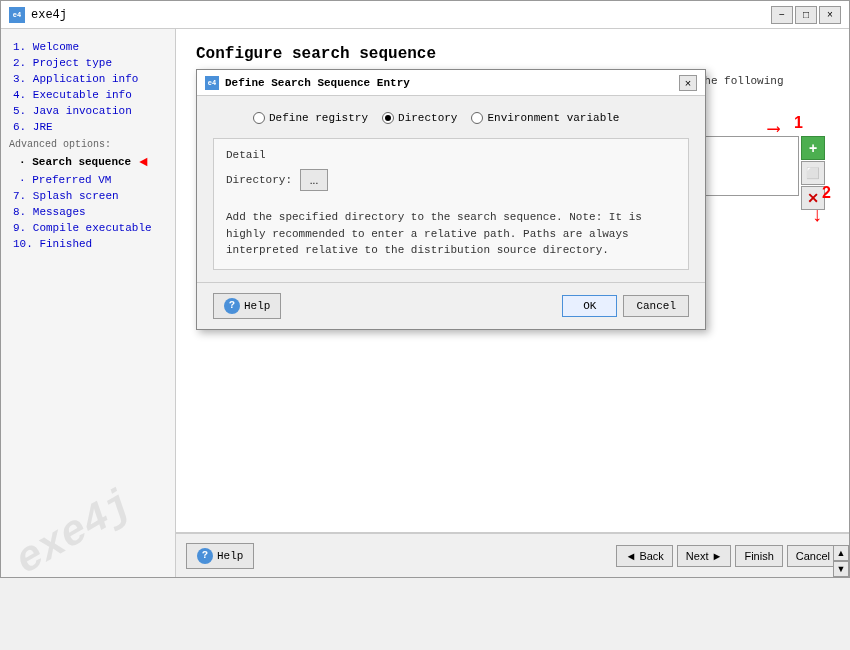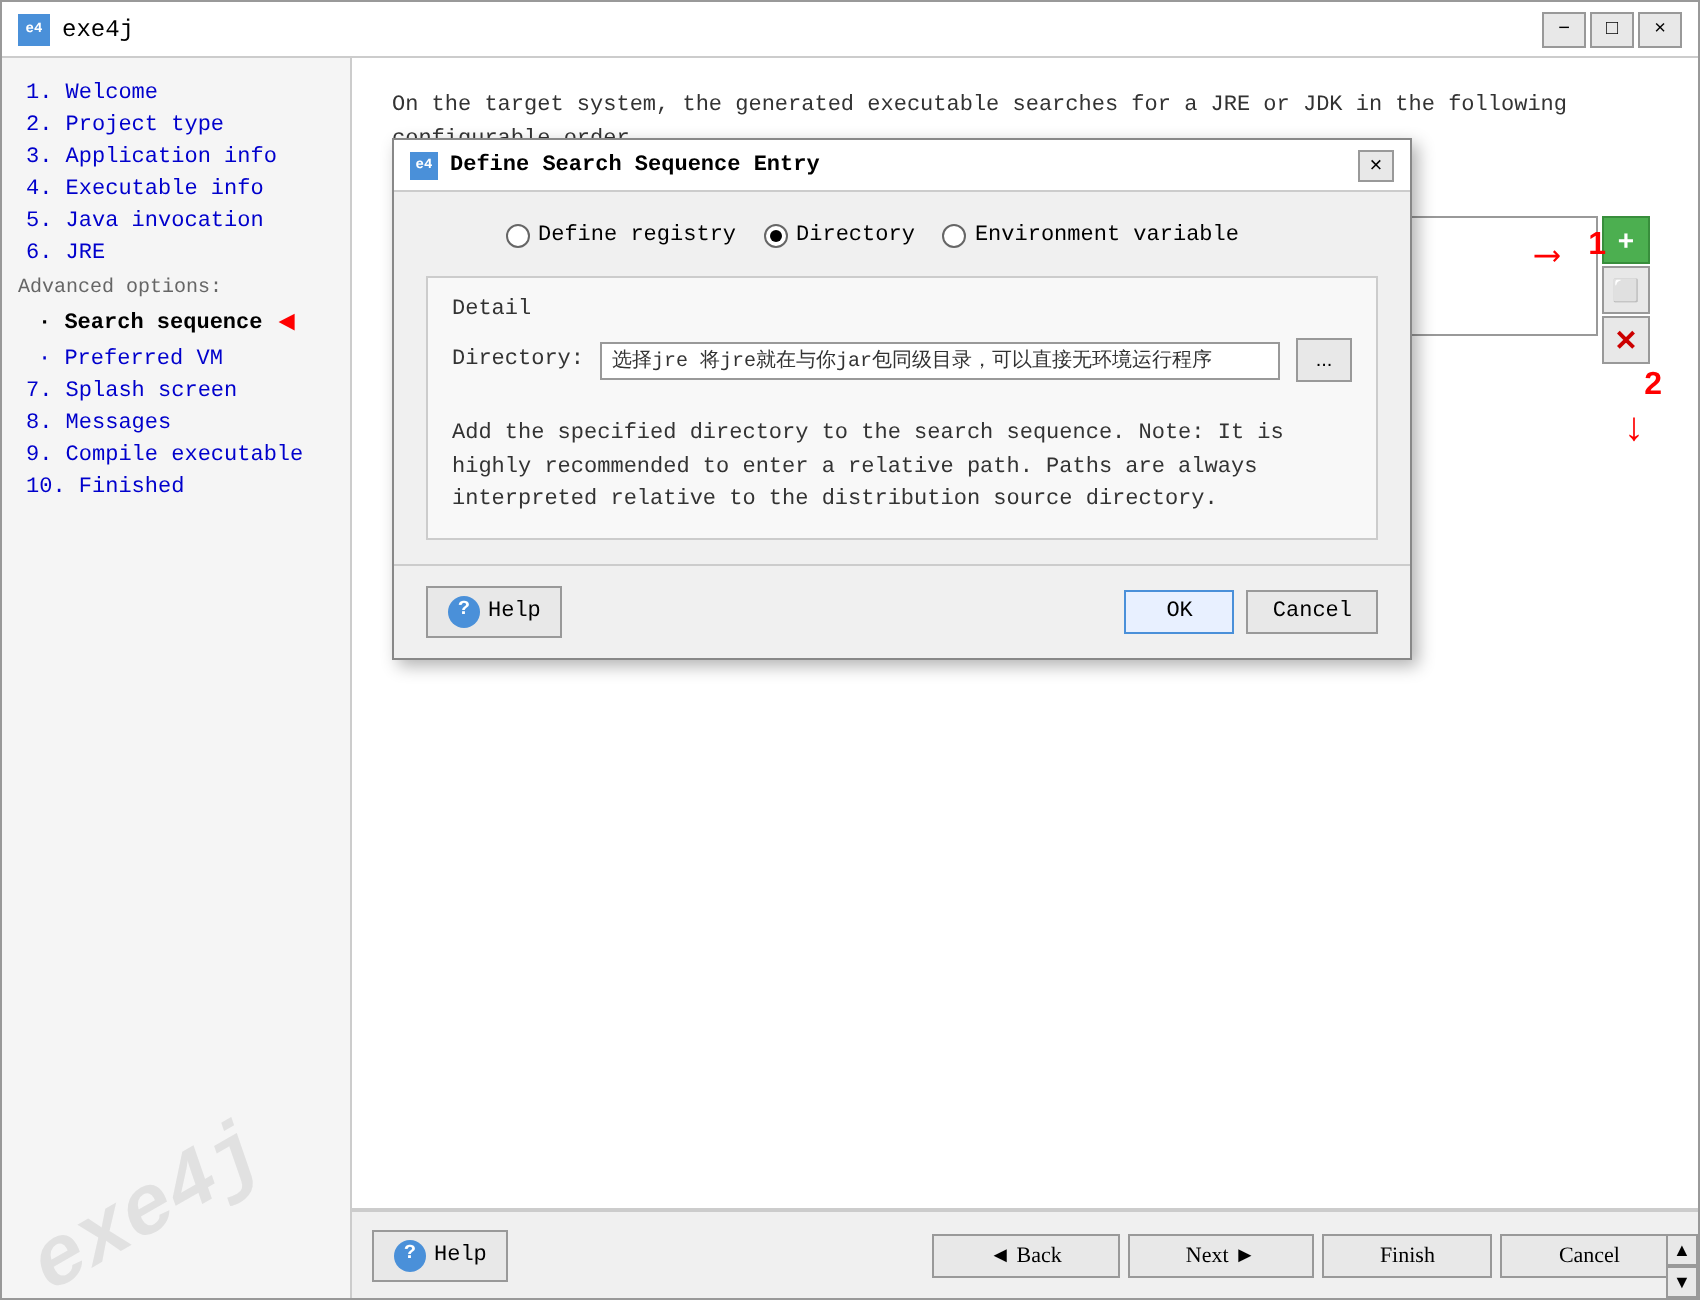--- a/index.html
+++ b/index.html
@@ -1,19 +1,19 @@
 <!DOCTYPE html>
 <html><head>
   <meta charset="utf-8">
   <style>
     * { box-sizing: border-box; margin: 0; padding: 0; }
     body { font-family: 'Courier New', monospace; font-size: 12px; background: #f0f0f0; width: 850px; height: 650px; overflow: hidden; }
 
     
-    .main-window { width: 850px; height: 650px; background: #c4b5fd; border: 1px solid #999; display: flex; flex-direction: column; }
+    .main-window { width: 850px; height: 578px; background: #c4b5fd; border: 1px solid #999; display: flex; flex-direction: column; }
 
     
     .title-bar { background: #fff; border-bottom: 1px solid #ccc; height: 28px; display: flex; align-items: center; padding: 0 8px; justify-content: space-between; }
     .title-bar-left { display: flex; align-items: center; gap: 6px; font-size: 12px; }
     .title-bar-icon { width: 16px; height: 16px; background: #4a90d9; display: flex; align-items: center; justify-content: center; color: white; font-size: 9px; font-weight: bold; }
     .title-bar-controls { display: flex; gap: 2px; }
     .title-btn { width: 22px; height: 18px; border: 1px solid #999; background: #e8e8e8; cursor: pointer; display: flex; align-items: center; justify-content: center; font-size: 10px; }
 
     
     .content-area { display: flex; flex: 1; overflow: hidden; }
@@ -35,21 +35,21 @@
     .description-text { font-family: 'Courier New', monospace; font-size: 11px; color: #333; line-height: 1.5; margin-bottom: 14px; }
     .field-label { font-family: 'Courier New', monospace; font-size: 11px; color: #333; margin-bottom: 4px; }
     .search-sequence-box { width: calc(100% - 30px); height: 60px; border: 1px solid #999; background: #fff; margin-bottom: 4px; }
     .toolbar-btn { width: 24px; height: 24px; border: 1px solid #999; background: #e8e8e8; cursor: pointer; display: flex; align-items: center; justify-content: center; font-size: 14px; }
     .toolbar-btn.green { background: #4caf50; color: white; border-color: #388e3c; }
 
     
     .bottom-bar { height: 45px; border-top: 2px solid #ccc; background: #f0f0f0; display: flex; align-items: center; justify-content: space-between; padding: 0 10px; }
     .bottom-left { display: flex; gap: 8px; align-items: center; }
     .bottom-right { display: flex; gap: 4px; align-items: center; }
-    .nav-btn { padding: 4px 28px; border: 1px solid #999; background: #e8e8e8; cursor: pointer; font-size: 11px; font-family: Liberation Serif, serif; }
+    .nav-btn { padding: 4px 8px; border: 1px solid #999; background: #e8e8e8; cursor: pointer; font-size: 11px; font-family: Liberation Sans, sans-serif; }
     .nav-btn-primary { background: #e8e8e8; }
     .help-btn { display: flex; align-items: center; gap: 4px; padding: 4px 10px; border: 1px solid #999; background: #e8e8e8; cursor: pointer; font-size: 11px; font-family: 'Courier New', monospace; }
     .help-icon { width: 16px; height: 16px; border-radius: 50%; background: #4a90d9; color: white; display: flex; align-items: center; justify-content: center; font-size: 10px; font-weight: bold; }
 
     
     .dialog-overlay { position: absolute; top: 0; left: 0; right: 0; bottom: 0; background: transparent; display: flex; align-items: flex-start; justify-content: flex-start; padding: 40px 0 0 20px; z-index: 100; pointer-events: none; }
     .dialog { background: #f0f0f0; border: 1px solid #888; box-shadow: 3px 3px 8px rgba(0,0,0,0.3); width: 510px; pointer-events: all; }
     .dialog-title-bar { background: #fff; border-bottom: 1px solid #ccc; padding: 5px 8px; display: flex; align-items: center; justify-content: space-between; height: 26px; }
     .dialog-title-left { display: flex; align-items: center; gap: 6px; font-size: 11px; font-weight: bold; font-family: 'Courier New', monospace; }
     .dialog-icon { width: 14px; height: 14px; background: #4a90d9; display: flex; align-items: center; justify-content: center; color: white; font-size: 8px; font-weight: bold; }
@@ -140,20 +140,21 @@
         <a href="#">9. Compile executable</a>
       </div>
       <div class="sidebar-item">
         <a href="#">10. Finished</a>
       </div>
       <div class="watermark">exe4j</div>
     </div>
 
     <div class="main-panel">
       <div class="main-content">
+        <div class="section-title">Configure search sequence</div>
         <div class="description-text">
           <span>On the target system, the generated executable searches for a JRE or JDK in the following configurable
 order.</span>
         </div>
         <div class="field-label">Search sequence:</div>
         <div style="display:flex;align-items:flex-start;gap:0;">
           <div class="search-sequence-box"></div>
           <div style="display:flex;flex-direction:column;margin-left:2px;gap:1px;">
             <button class="toolbar-btn green" style="background:#4caf50;color:white;font-weight:bold;">+</button>
             <button class="toolbar-btn" style="font-size:11px;">⬜</button>
@@ -191,21 +192,20 @@
                 <label class="radio-item">
                   <div class="radio-circle"></div>
                   <span>Environment variable</span>
                 </label>
               </div>
 
               <div class="detail-section">
                 <div class="dialog-section-label">Detail</div>
                 <div class="detail-row">
                   <span class="detail-label">Directory:</span>
-                  <input class="detail-input" type="text" value="选择jre 将jre就在与你jar包同级目录，可以直接无环境运行程序" style="font-size: 10px; color: rgb(51, 51, 51);">
                   <button class="browse-btn">...</button>
                 </div>
                 <div class="detail-desc">
                   <span>Add the specified directory to the search sequence. Note: It is highly
 recommended to enter a relative path. Paths are always interpreted relative
 to the distribution source directory.</span>
                 </div>
               </div>
 
               <div style="position:absolute;right:18px;top:155px;color:red;font-size:16px;font-weight:bold;font-family:Arial;">

